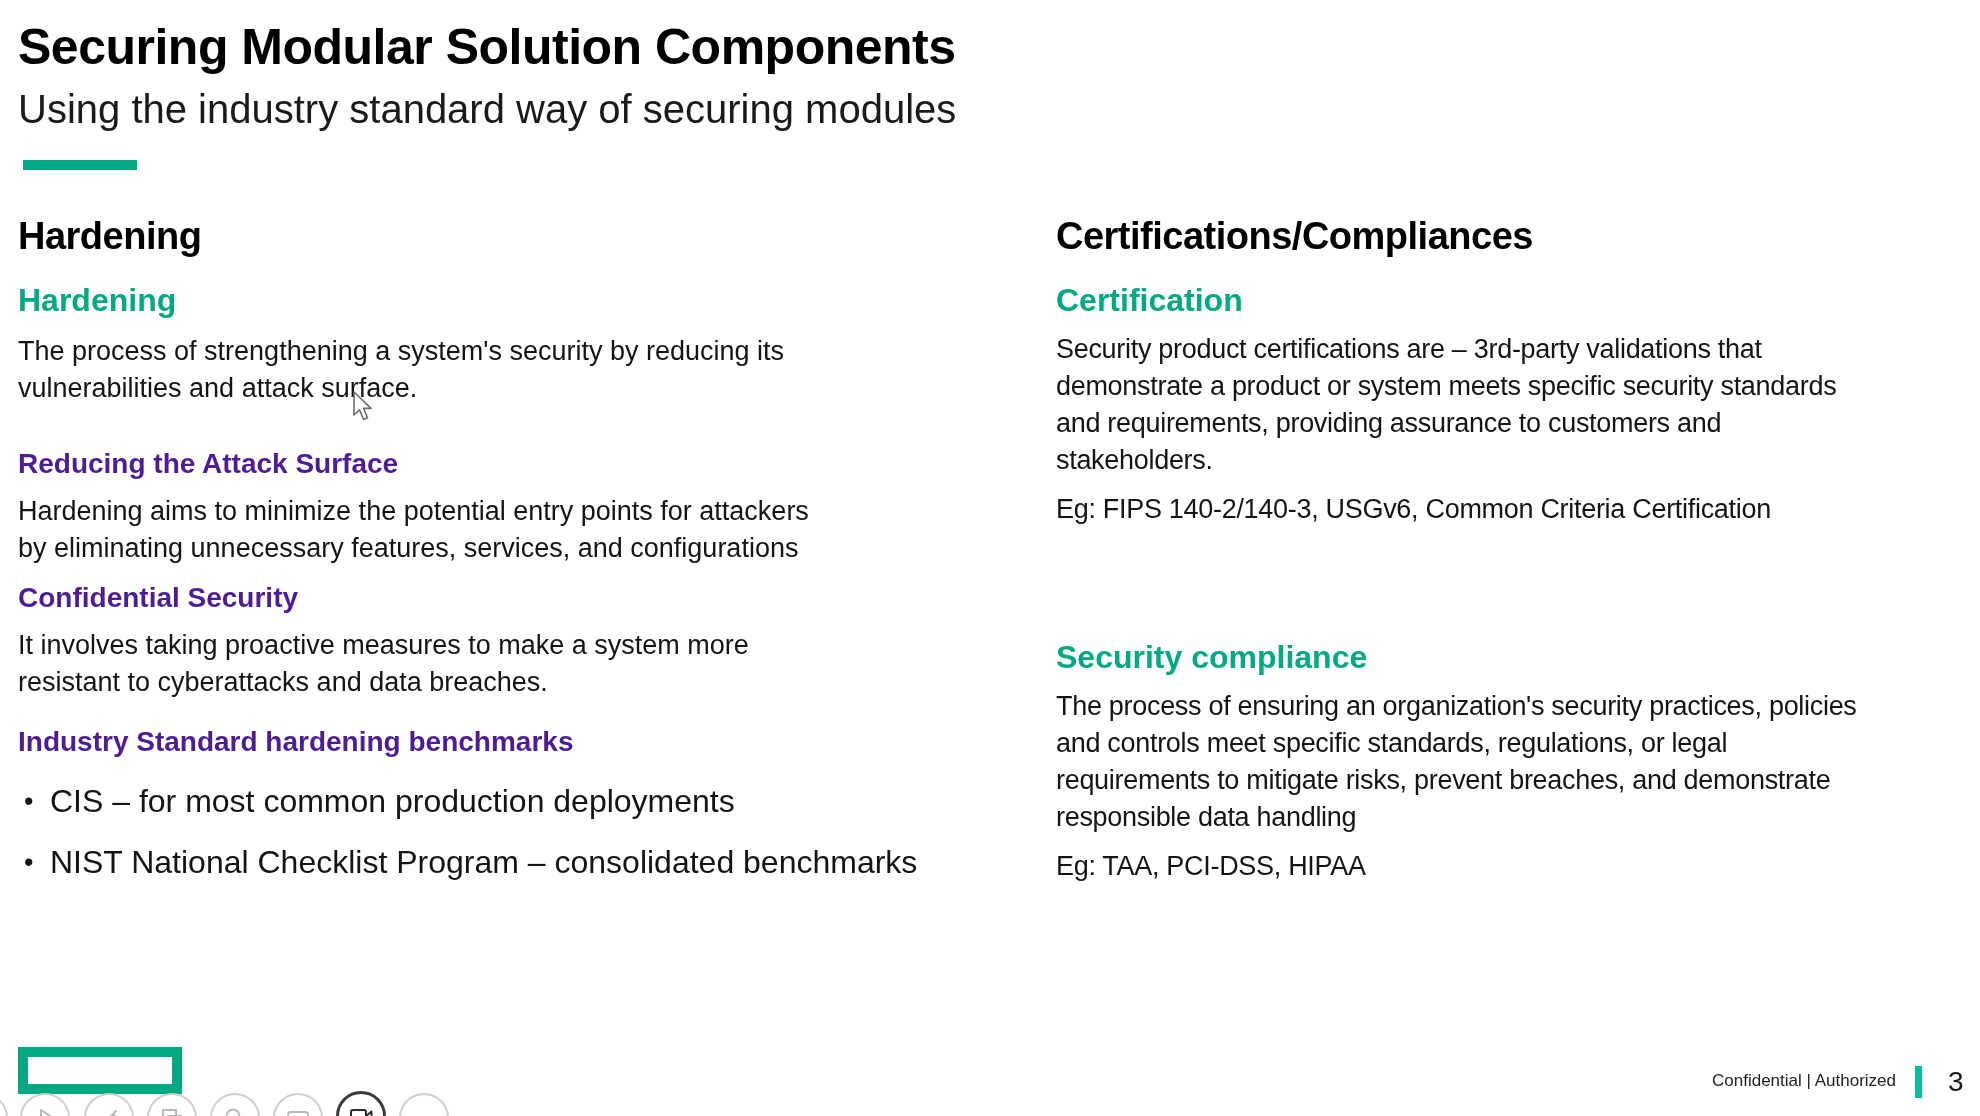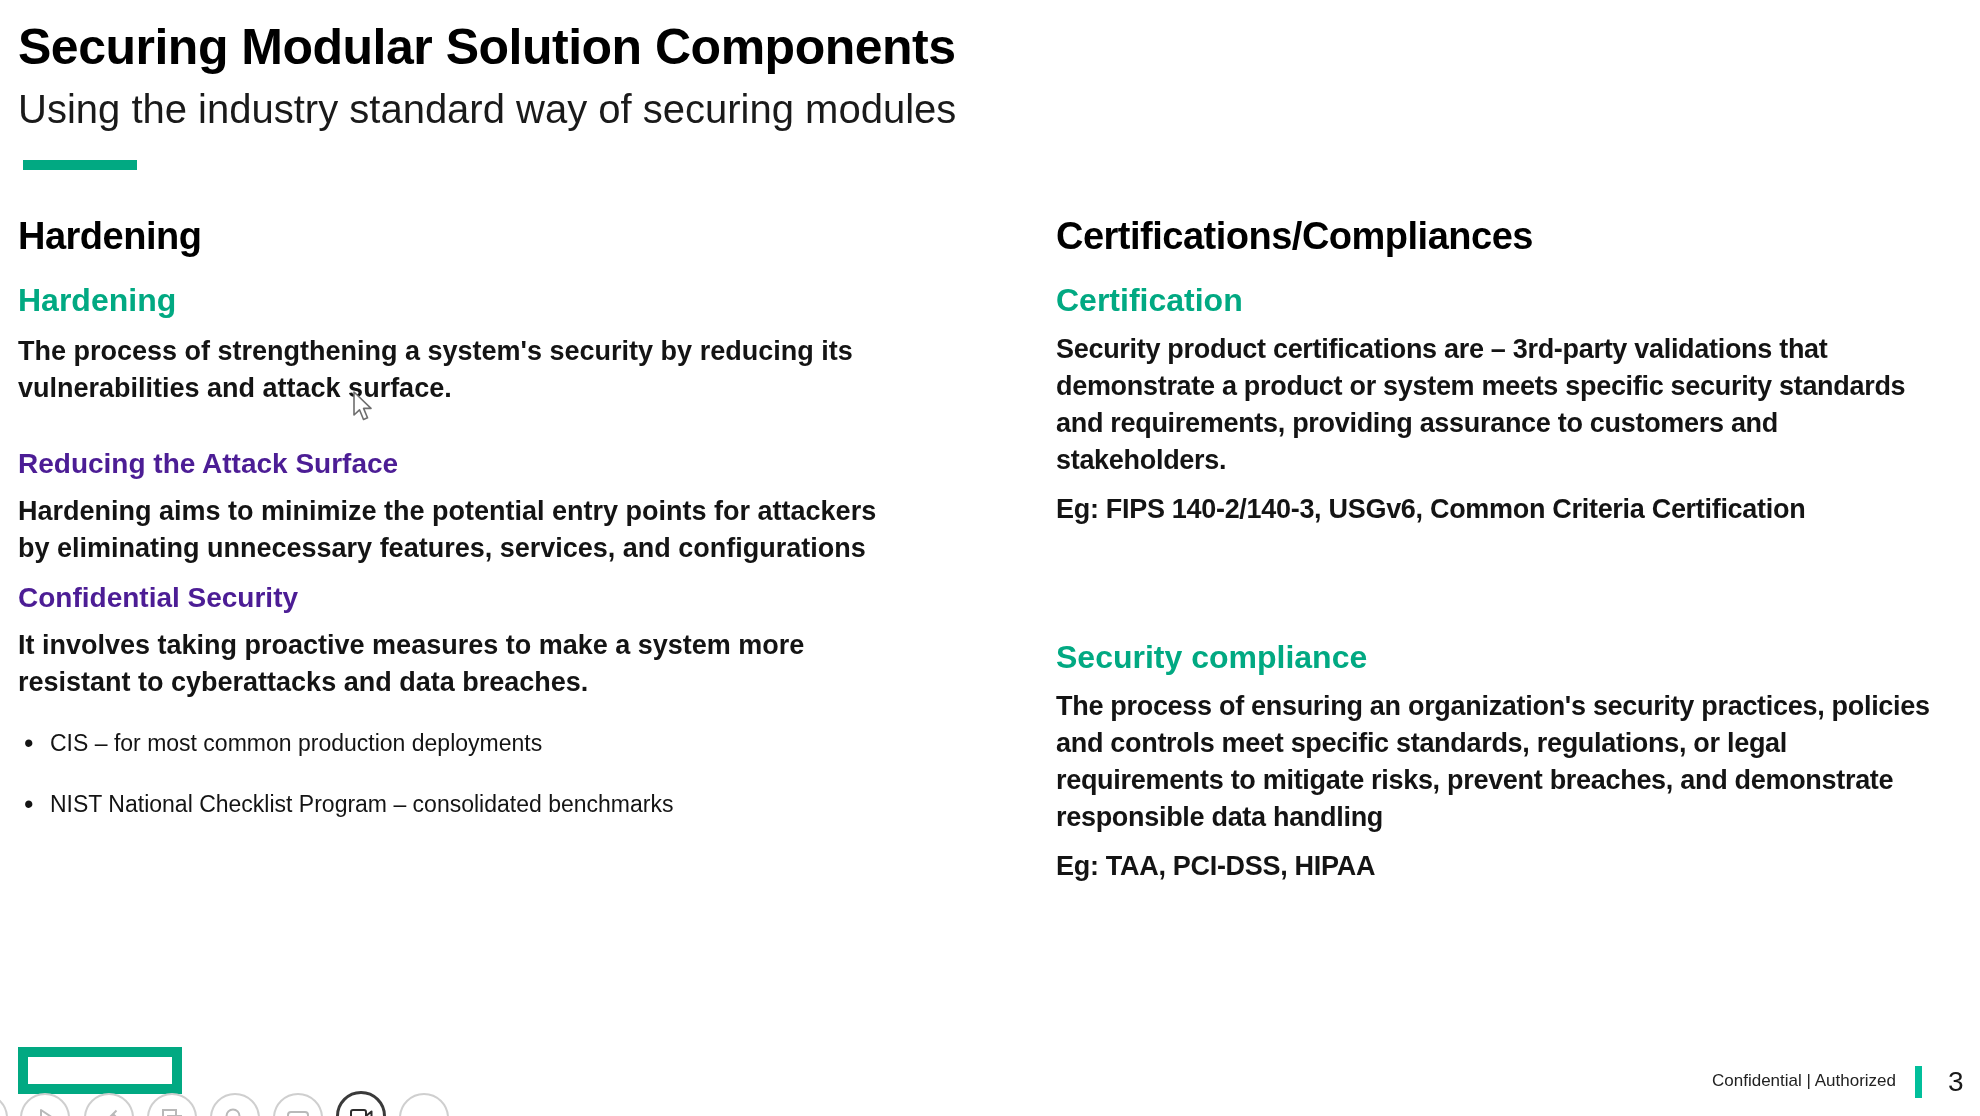--- a/index.html
+++ b/index.html
@@ -26,37 +26,37 @@
   .col-right { left:1056px; width:950px; }
   .col h2 {
     margin:0; font-size:38px; font-weight:800; letter-spacing:-0.5px;
     color:#000000; line-height:42px;
   }
   .col h3 {
     margin:24px 0 0 0; font-size:32px; font-weight:700; color:#01A982;
     line-height:38px;
   }
   .col p.body {
-    margin:12px 0 0 0; font-size:27px; font-weight:700; line-height:37px;
+    margin:12px 0 0 0; font-size:27px; font-weight:400; line-height:37px;
     color:#141414; white-space:pre-line;
   }
   .col p.body.first { margin-top:14px; }
   .col-right p.body { letter-spacing:-0.3px; }
   .col h4 {
     margin:0; font-size:28px; font-weight:700; color:#4c1d95; line-height:34px;
   }
   .mt-sub1 { margin-top:40px !important; }
   .mt-sub2 { margin-top:14px !important; }
   .mt-bench { margin-top:24px !important; }
   .mt-compliance { margin-top:110px !important; }
   ul.benchmarks {
     list-style:none; margin:24px 0 0 0; padding:0 0 0 32px;
   }
   ul.benchmarks li {
-    position:relative; font-size:23px; line-height:37px; color:#141414;
+    position:relative; font-size:32px; line-height:37px; color:#141414;
     margin-bottom:24px; white-space:nowrap;
   }
   ul.benchmarks li::before {
     content:"•"; position:absolute; left:-26px; top:0; font-size:27px; color:#141414;
   }
   
   .hpe-logo {
     position:absolute; left:18px; top:1047px; width:144px; height:27px;
     border:10px solid #01A982; background:#ffffff;
   }
@@ -98,20 +98,21 @@
 vulnerabilities and attack surface.</p>
 
     <h4 class="mt-sub1">Reducing the Attack Surface</h4>
     <p class="body">Hardening aims to minimize the potential entry points for attackers
 by eliminating unnecessary features, services, and configurations</p>
 
     <h4 class="mt-sub2">Confidential Security</h4>
     <p class="body">It involves taking proactive measures to make a system more
 resistant to cyberattacks and data breaches.</p>
 
+    <h4 class="mt-bench">Industry Standard hardening benchmarks</h4>
     <ul class="benchmarks">
       <li>CIS – for most common production deployments</li>
       <li>NIST National Checklist Program – consolidated benchmarks</li>
     </ul>
   </div>
 
   <div class="col col-right">
     <h2>Certifications/Compliances</h2>
     <h3>Certification</h3>
     <p class="body">Security product certifications are – 3rd-party validations that

